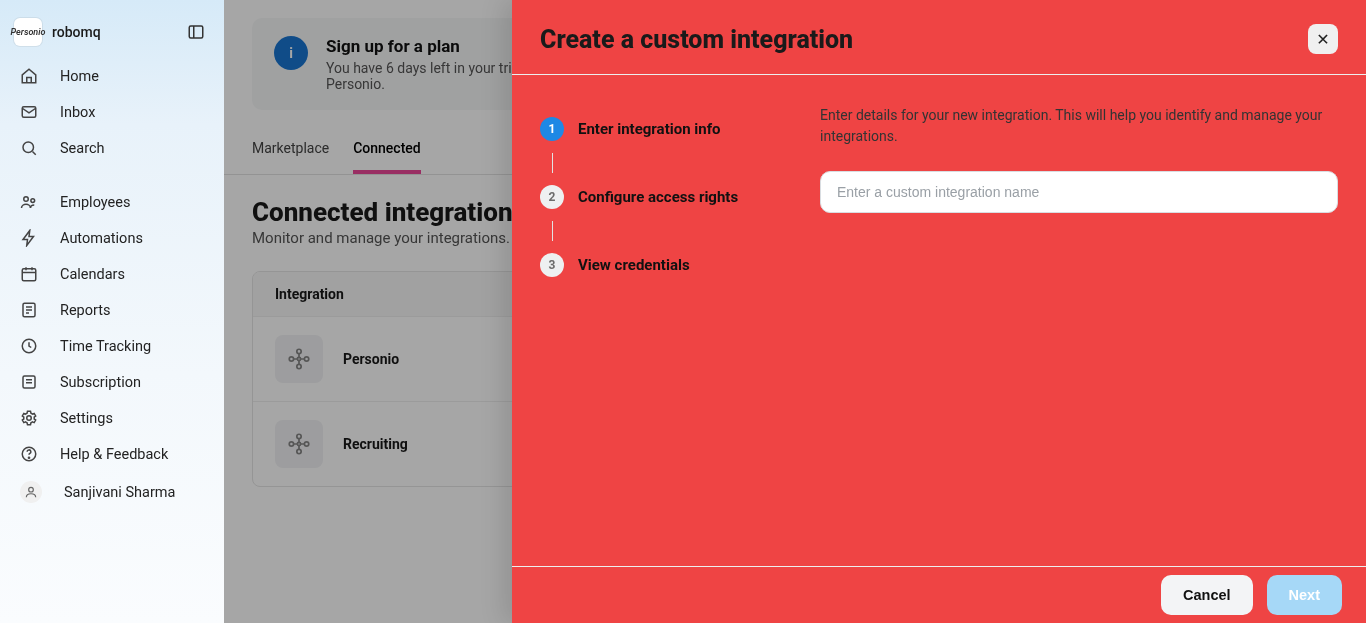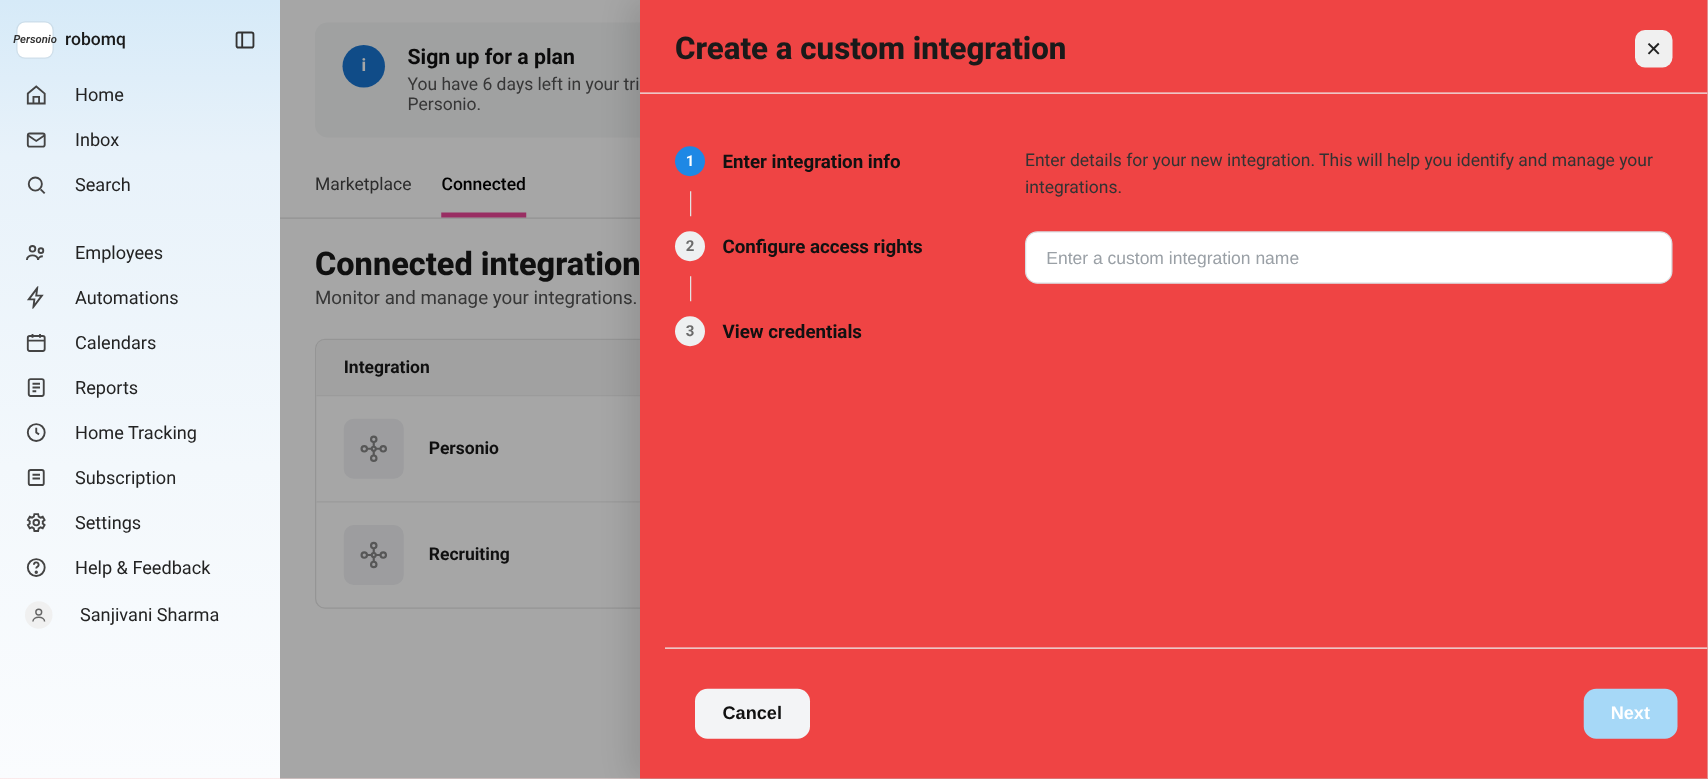--- a/index.html
+++ b/index.html
@@ -132,33 +132,33 @@
     display:flex; align-items:center; justify-content:center;
     font-size:12px; font-weight:700;
     background:#eef0f1; color:#6b6b6b;
   }
   .step.active .step-badge { background:#1e88e5; color:#fff; }
   .step-label { font-weight:700; color:#111; font-size:15px; }
   .step:not(.active) .step-label { color:#111; }
   .step-line { width:1px; height:20px; background:#e2e2e2; margin-left:12px; }
 
   .form-area { flex:1; }
-  .form-intro { color:#333; font-size:14px; line-height:1.5; max-width: 520px; margin-bottom: 24px; margin-top: 14px; }
+  .form-intro { color:#333; font-size:14px; line-height:1.5; max-width: 520px; margin-bottom: 24px; }
   .field-label { font-weight:700; font-size:14px; margin-bottom:8px; display:block; }
   .text-input {
     width: 100%; max-width: 560px;
     border:1px solid #d9dde1; border-radius:10px;
     padding: 12px 16px; font-size:14px; color:#111;
   }
   .text-input::placeholder { color:#9aa0a6; }
 
   .modal-footer {
     border-top: 1px solid #eee;
-    padding: 32px 24px;
-    display:flex; justify-content:space-between; gap:14px;margin-left:20px;
+    padding: 8px 24px;
+    display:flex; justify-content:flex-end; gap:14px;
   }
   .btn {
     border:none; border-radius:10px; padding: 12px 22px;
     font-size:14.5px; font-weight:600; cursor:pointer;
   }
   .btn-secondary { background:#f3f4f6; color:#111; }
   .btn-primary   { background:#a6d8f7; color:#fff; }
 
   svg { display:block; }
 </style>
@@ -254,21 +254,21 @@
         </span>
         <span class="nav-label">Reports</span>
       </li>
       <li class="nav-item">
         <span class="nav-ico">
           <svg width="18" height="18" viewBox="0 0 24 24" fill="none" stroke="currentColor" stroke-width="2">
               <circle cx="12" cy="12" r="9"></circle>
               <path d="M12 7v5l3 2"></path>
             </svg>
         </span>
-        <span class="nav-label">Home Tracking</span>
+        <span class="nav-label">Time Tracking</span>
       </li>
       <li class="nav-item">
         <span class="nav-ico">
           <svg width="18" height="18" viewBox="0 0 24 24" fill="none" stroke="currentColor" stroke-width="2">
               <rect x="4" y="4" width="16" height="16" rx="2"></rect>
               <line x1="8" y1="9" x2="16" y2="9"></line>
               <line x1="8" y1="13" x2="16" y2="13"></line>
             </svg>
         </span>
         <span class="nav-label">Subscription</span>

